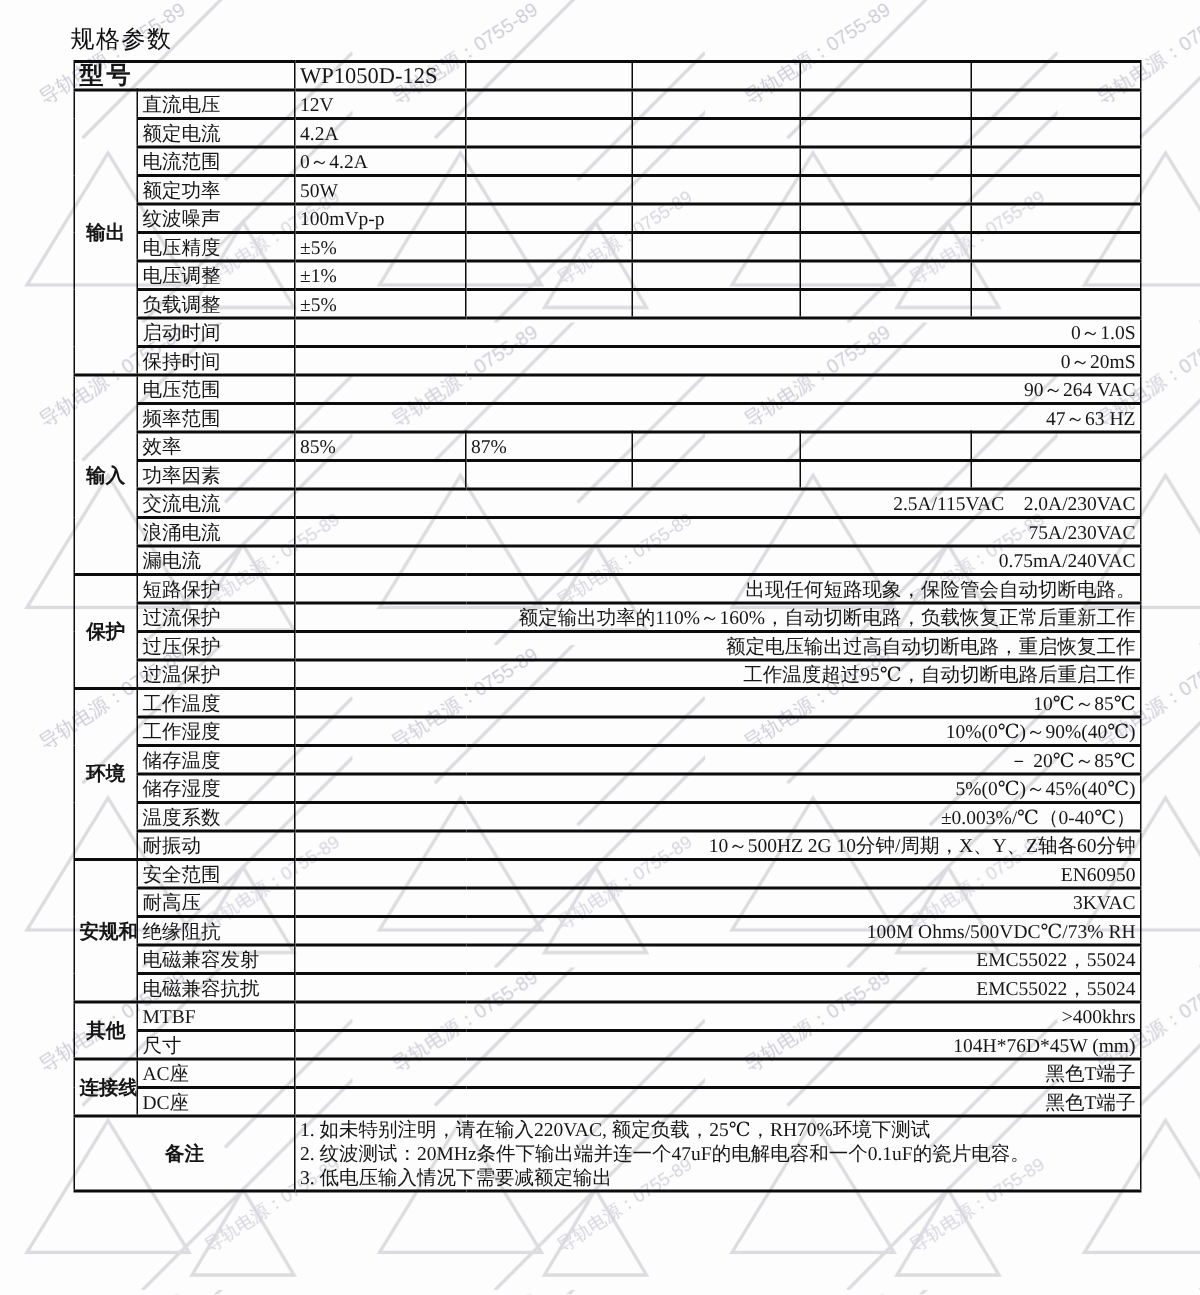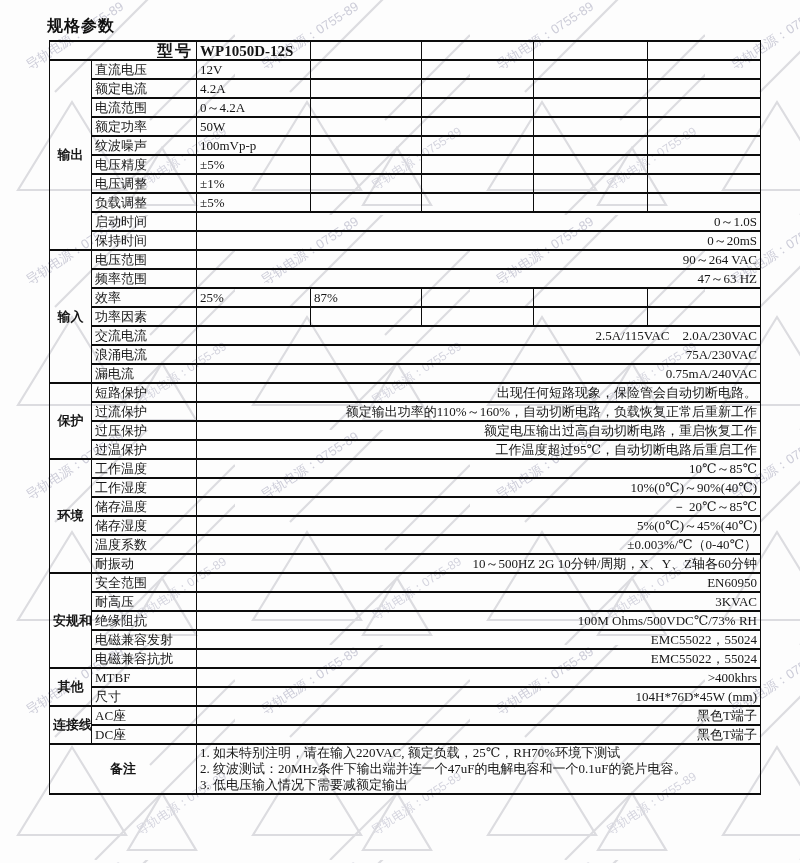--- a/index.html
+++ b/index.html
@@ -4,39 +4,39 @@
 <style>
   html,body{margin:0;padding:0;}
   body{
     width:800px;height:863px;position:relative;background:#fdfdfd;
     font-family:"Liberation Serif","DejaVu Serif",serif;color:#161616;
     overflow:hidden;
   }
   .watermark-layer{position:absolute;left:0;top:0;z-index:0;}
   .doc-title{
     position:absolute;left:47px;top:16px;z-index:2;
-    font-size:16px;font-weight:bold;color:#101010;letter-spacing:1px;
+    font-size:16px;font-weight:normal;color:#101010;letter-spacing:1px;
   }
   table.spec{
     position:absolute;left:49px;top:40px;width:711px;z-index:1;
     border-collapse:collapse;table-layout:fixed;
     font-size:13px;background:transparent;
   }
   table.spec td{
     border:1.5px solid #0c0c0c;border-top-width:2px;border-bottom-width:2px;
     padding:0 3px;overflow:hidden;white-space:nowrap;vertical-align:middle;
     line-height:16px;
   }
   table.spec tr{height:19px;}
   td.sec{
     font-weight:bold;font-size:13px;text-align:center;padding:0 2px;
     line-height:19px;white-space:normal;letter-spacing:0px;
   }
-  td.hdrlbl{font-weight:bold;font-size:16px;text-align:right;letter-spacing:2px;}
-  td.hdrval{font-weight:bold;font-size:15px;}
+  td.hdrlbl{font-weight:bold;font-size:16px;text-align:left;letter-spacing:2px;}
+  td.hdrval{font-weight:normal;font-size:15px;}
   td.center{text-align:right;padding:0;}
   tr.notes-row{height:77px;}
   td.notes-cell{vertical-align:top;white-space:normal;padding:2px 4px;line-height:20px;}
   .note-line{white-space:normal;}
 </style>
 </head>
 <body>
 
 <svg class="watermark-layer" width="800" height="863" xmlns="http://www.w3.org/2000/svg">
   <defs>
@@ -156,21 +156,21 @@
     <td rowspan="7" class="sec">输入</td>
     <td>电压范围</td>
     <td colspan="5" class="center">90～264 VAC</td>
   </tr>
   <tr>
     <td>频率范围</td>
     <td colspan="5" class="center">47～63 HZ</td>
   </tr>
   <tr>
     <td>效率</td>
-    <td>25%</td>
+    <td>85%</td>
     <td>87%</td>
     <td></td>
         <td></td>
         <td></td>
   </tr>
   <tr>
     <td>功率因素</td>
     <td></td>
         <td></td>
     <td></td>

